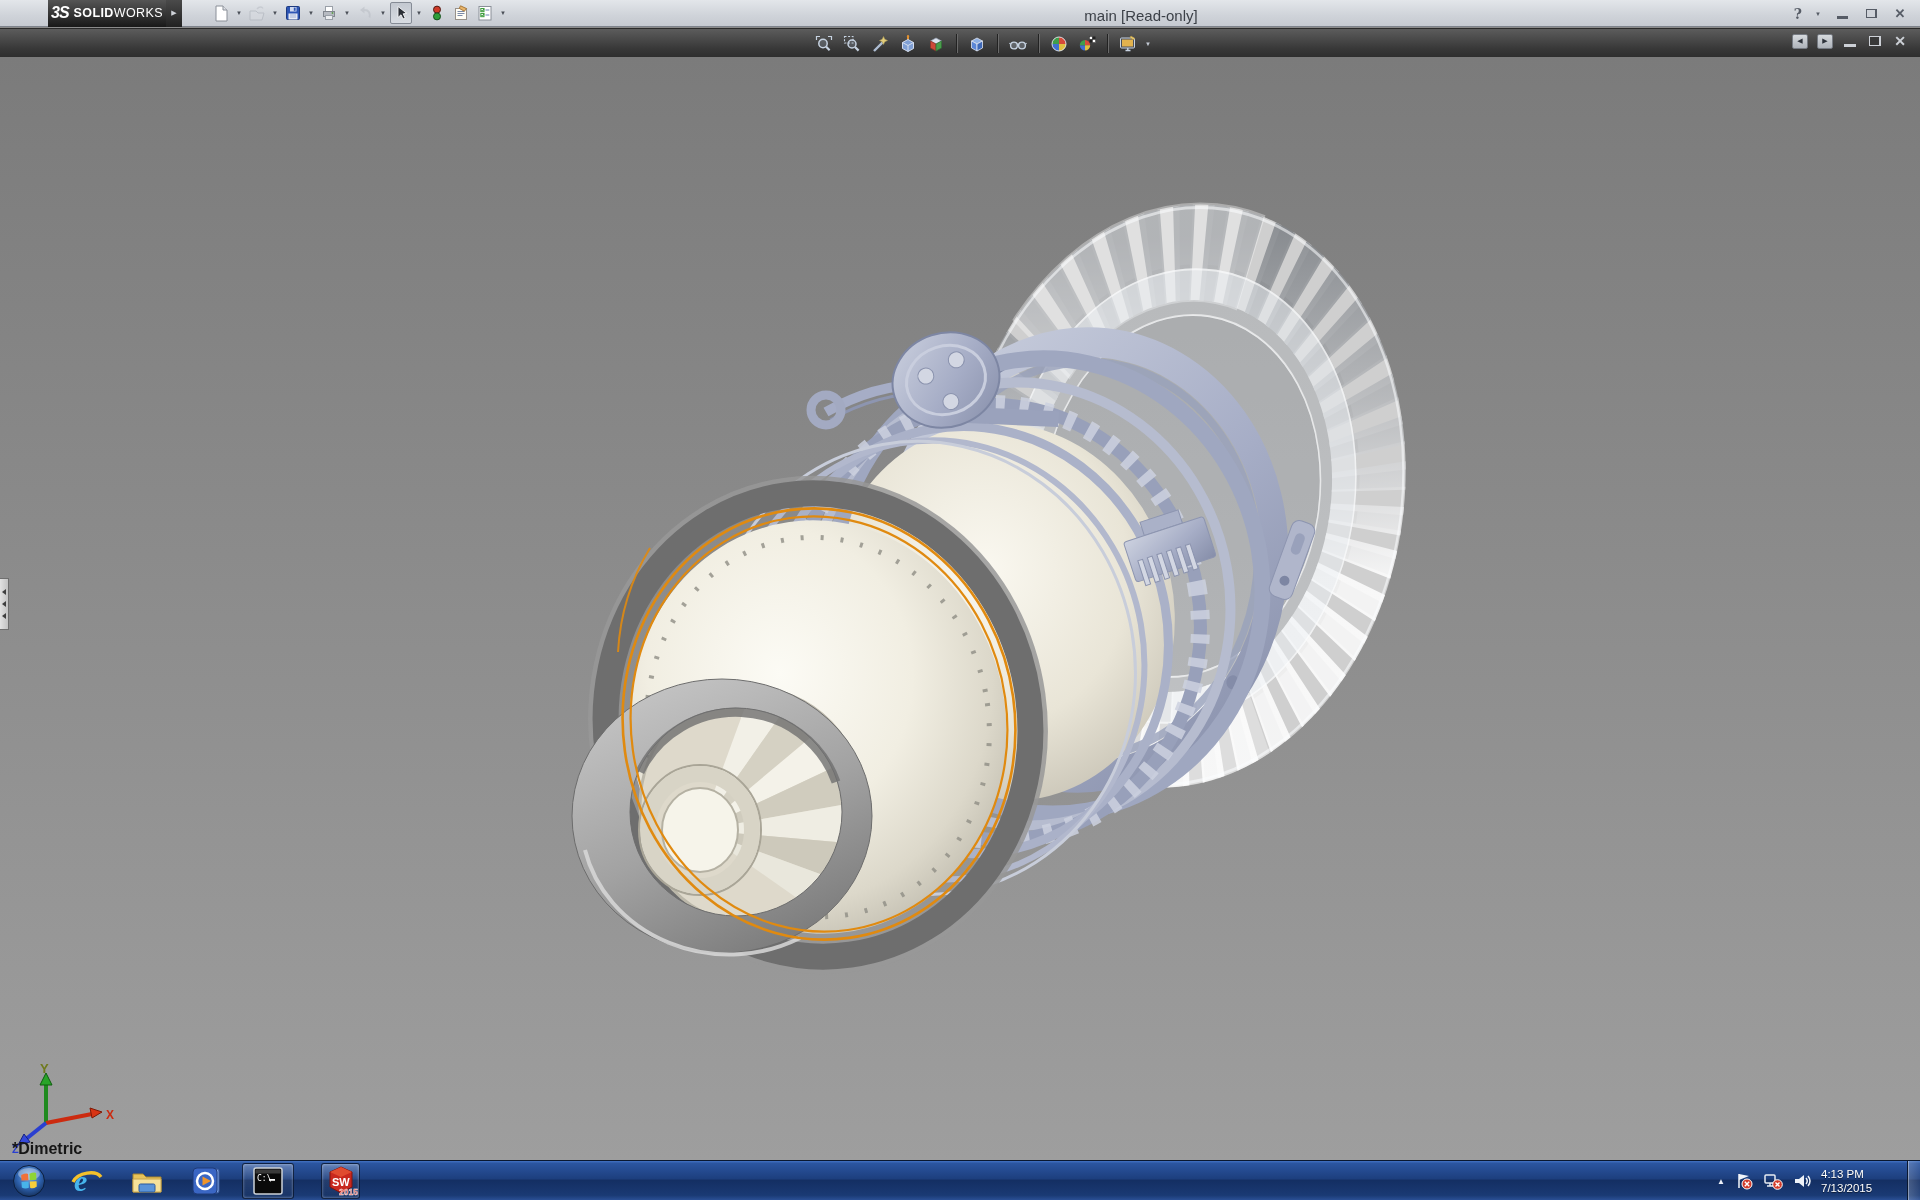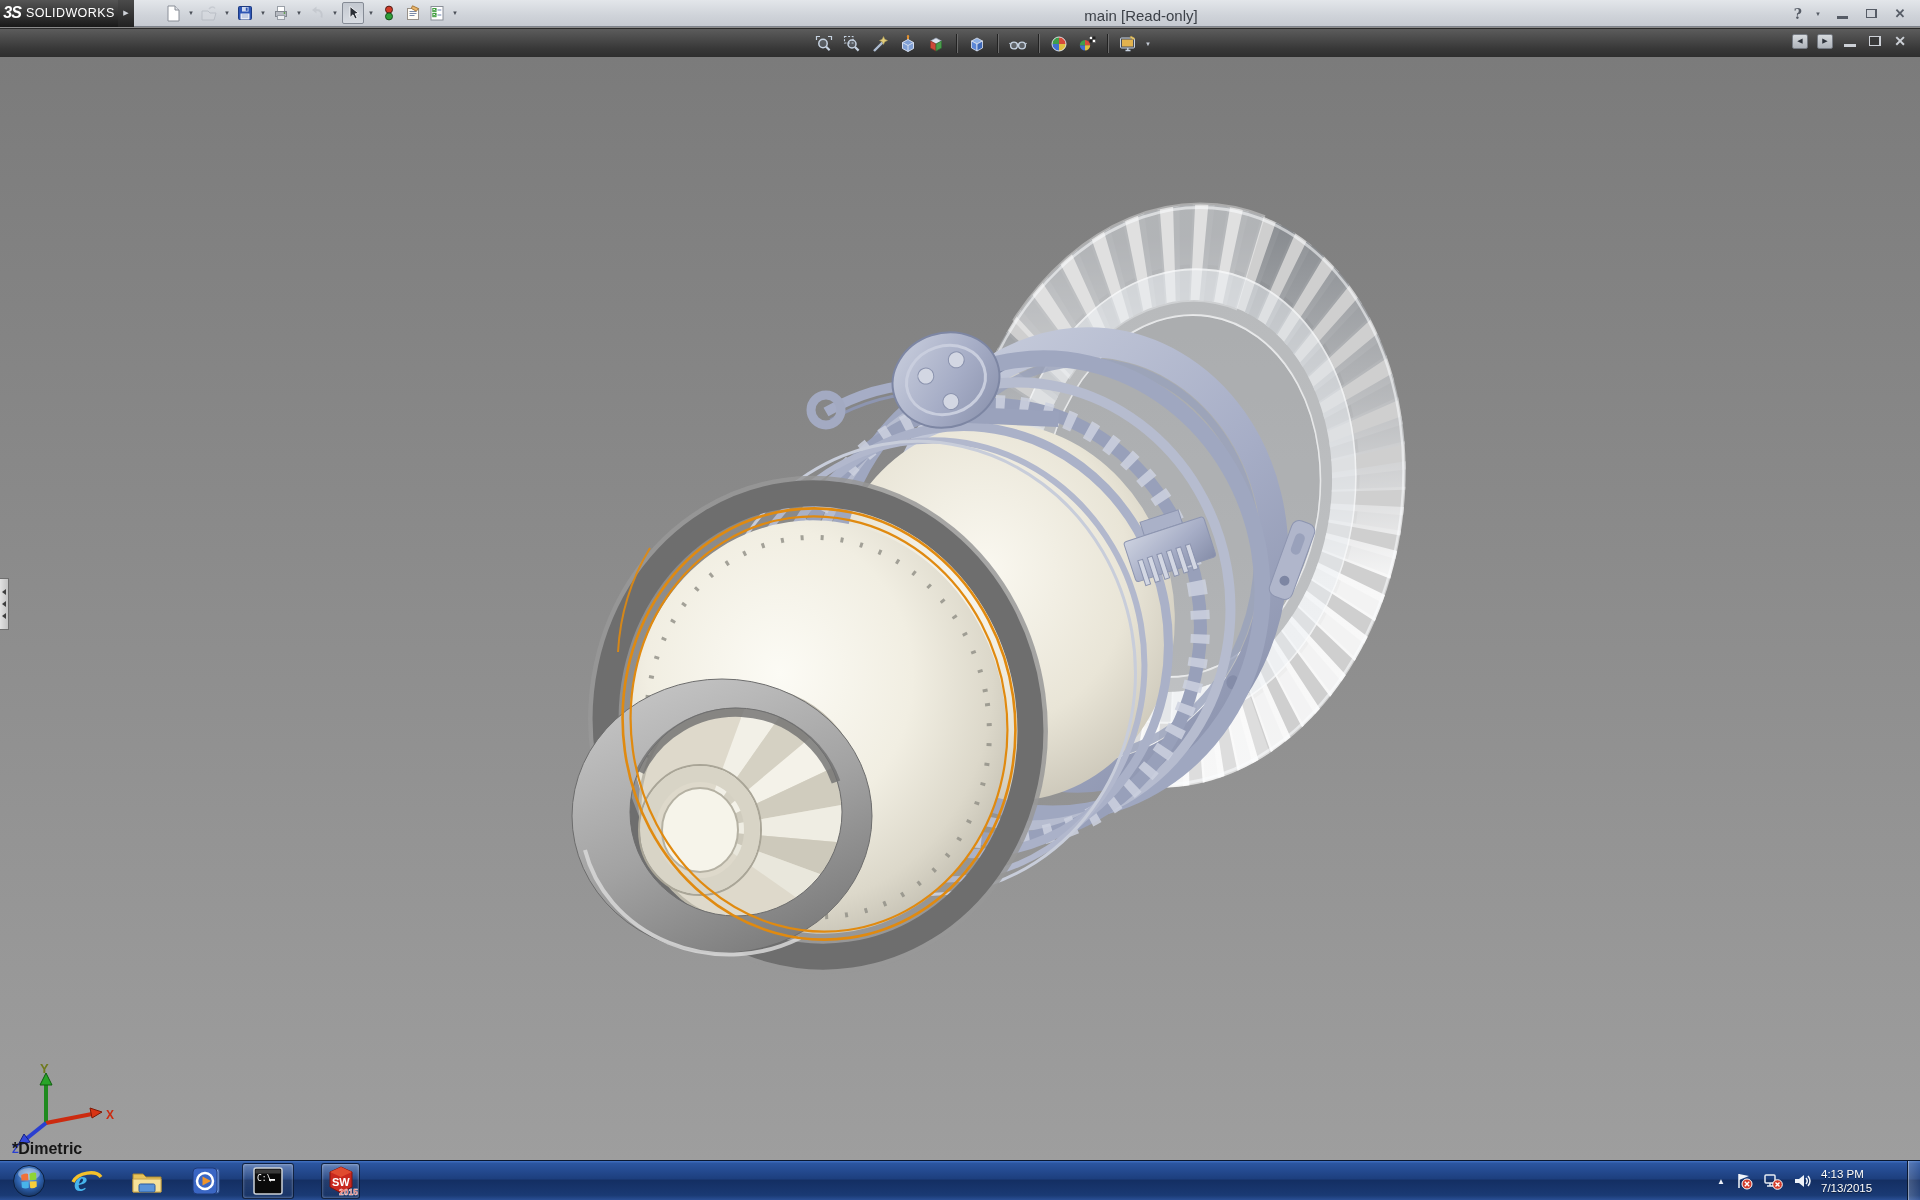--- a/index.html
+++ b/index.html
@@ -2,26 +2,26 @@
 <html><head>
 <meta charset="utf-8">
 <style>
   * { margin:0; padding:0; box-sizing:border-box; }
   html,body { width:1920px; height:1200px; overflow:hidden; font-family:"Liberation Sans", sans-serif; }
   .app { position:relative; width:1920px; height:1200px; background:#8a8a8a; }
 
   
   .titlebar { position:absolute; left:0; top:0; width:1920px; height:27px;
     background:linear-gradient(#e3e6ea,#cfd3d9 60%,#c6cad1); border-bottom:1px solid #7e838c;
-    display:flex; align-items:center; }
+    display:flex; align-items:center;padding-left:48px; }
   .logo { height:27px; width:118px; background:linear-gradient(#555,#181818);
     display:flex; align-items:center; justify-content:center; gap:5px; color:#fff; }
   .logo-mark { font-size:16px; font-weight:700; font-style:italic; letter-spacing:-1px; }
   .logo-name { font-size:12.5px; letter-spacing:.4px; }
-  .logo-name b { font-weight:400; }
+  .logo-name b { font-weight:700; }
   .logo-expand { width:16px; height:27px; background:linear-gradient(#4a4a4a,#222);
     color:#cfd3d9; font-size:7px; display:flex; align-items:center; justify-content:center; }
   .qat { display:flex; align-items:center; gap:2px; margin-left:28px; }
   .qbtn { width:22px; height:22px; display:flex; align-items:center; justify-content:center; border-radius:2px; }
   .qbtn.pressed { background:linear-gradient(#c3c8d0,#d8dce2); border:1px solid #858b95; }
   .qbtn.disabled { opacity:.55; }
   .ddown { width:10px; height:22px; display:flex; align-items:center; justify-content:center;
     font-size:6px; color:#4a4f57; }
   .title-text { position:absolute; left:1141px; top:7px; transform:translateX(-50%);
     font-size:15px; color:#3c4148; white-space:nowrap; }

